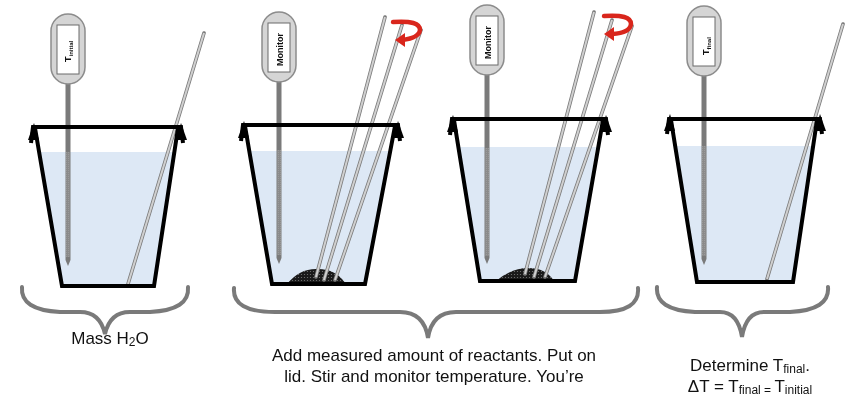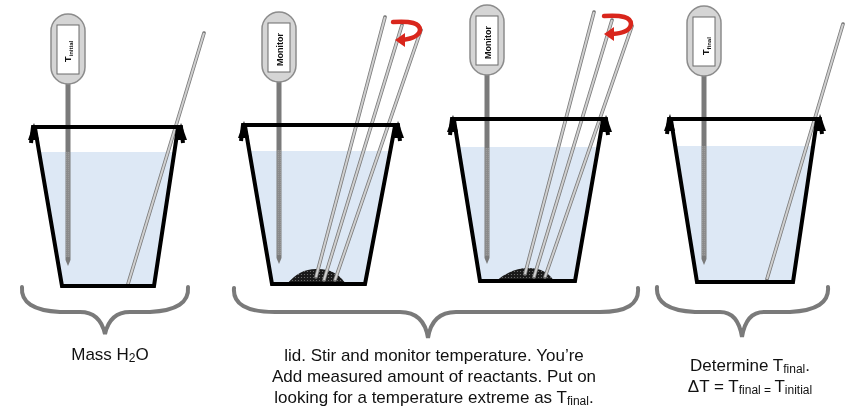--- a/index.html
+++ b/index.html
@@ -1,20 +1,20 @@
 <!DOCTYPE html>
 <html><head>
 <meta charset="utf-8">
 <style>
   html, body { margin:0; padding:0; background:#ffffff; }
   body { width:854px; height:420px; position:relative; overflow:hidden; font-family:"Liberation Sans", sans-serif; }
   #diagram { position:absolute; left:0; top:0; }
   .caption { position:absolute; text-align:center; color:#111; font-size:17px; line-height:21px; font-family:"Liberation Sans", sans-serif; }
   .caption sub { font-size:12px; vertical-align:-2px; line-height:0; }
-  #cap1 { left:20px; top:344px; width:180px; }
+  #cap1 { left:20px; top:328px; width:180px; }
   #cap2 { left:224px; top:345px; width:420px; }
   #cap3 { left:650px; top:355px; width:200px; }
   .therm-label { font-family:"Liberation Sans", sans-serif; font-weight:bold; font-size:9px; fill:#111; }
 </style>
 </head>
 <body>
 
 <svg id="diagram" width="854" height="420" viewBox="0 0 854 420" xmlns="http://www.w3.org/2000/svg">
   <defs>
     <pattern id="dots" width="3" height="3" patternUnits="userSpaceOnUse">
@@ -131,21 +131,20 @@
   <path d="M22,287 Q20,310 60,312 L80,312 Q100,312 105,334 Q110,312 130,312 L150,312 Q190,310 188,287" fill="none" stroke="#7a7a7a" stroke-width="4" stroke-linecap="round"></path>
   <path d="M234,288 Q232,312 275,312 L400,312 Q424,312 428,338 Q432,312 456,312 L600,312 Q640,312 638,288" fill="none" stroke="#7a7a7a" stroke-width="4" stroke-linecap="round"></path>
   <path d="M657,287 Q655,310 695,312 L720,312 Q738,312 742,337 Q746,312 764,312 L790,312 Q830,310 828,287" fill="none" stroke="#7a7a7a" stroke-width="4" stroke-linecap="round"></path>
 </svg>
 
 <div id="cap1" class="caption">
   <div><span>Mass H</span><sub>2</sub><span>O</span></div>
 </div>
 
 <div id="cap2" class="caption">
+  <div>Add measured amount of reactants. Put on</div>
   <div>lid. Stir and monitor temperature. You’re</div>
-  <div>Add measured amount of reactants. Put on</div>
-  <div><span>looking for a temperature extreme as T</span><sub>final</sub><span>.</span></div>
 </div>
 
 <div id="cap3" class="caption">
   <div><span>Determine T</span><sub>final</sub><span>.</span></div>
   <div><span>ΔT = T</span><sub>final</sub><sub> = </sub><span>T</span><sub>initial</sub></div>
 </div>
 
 </body></html>

